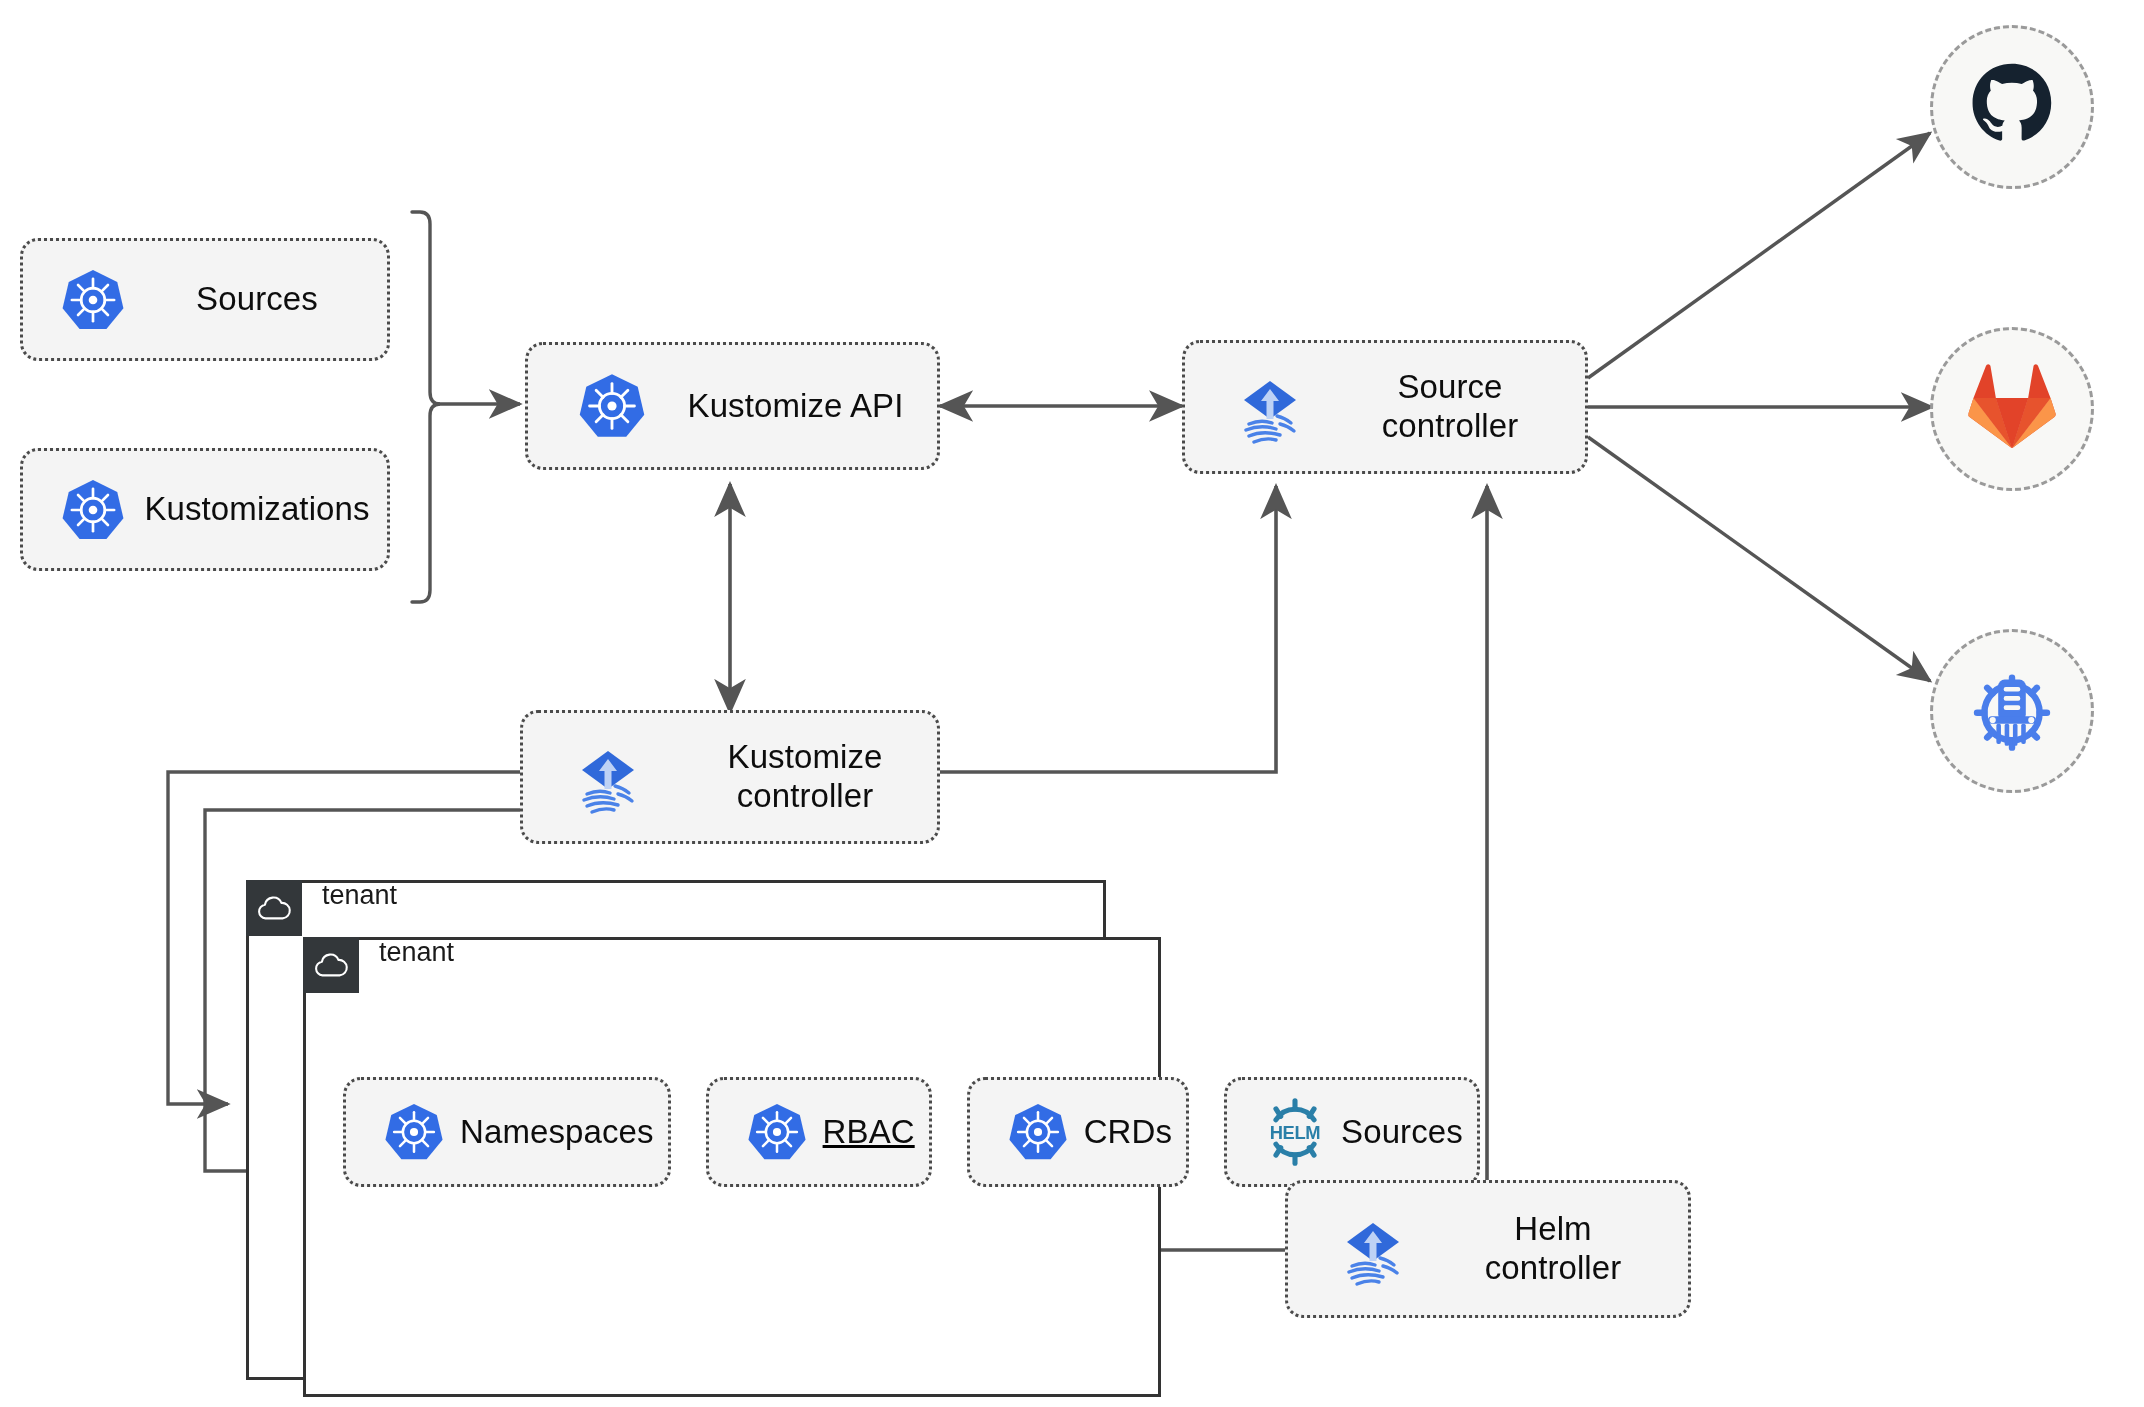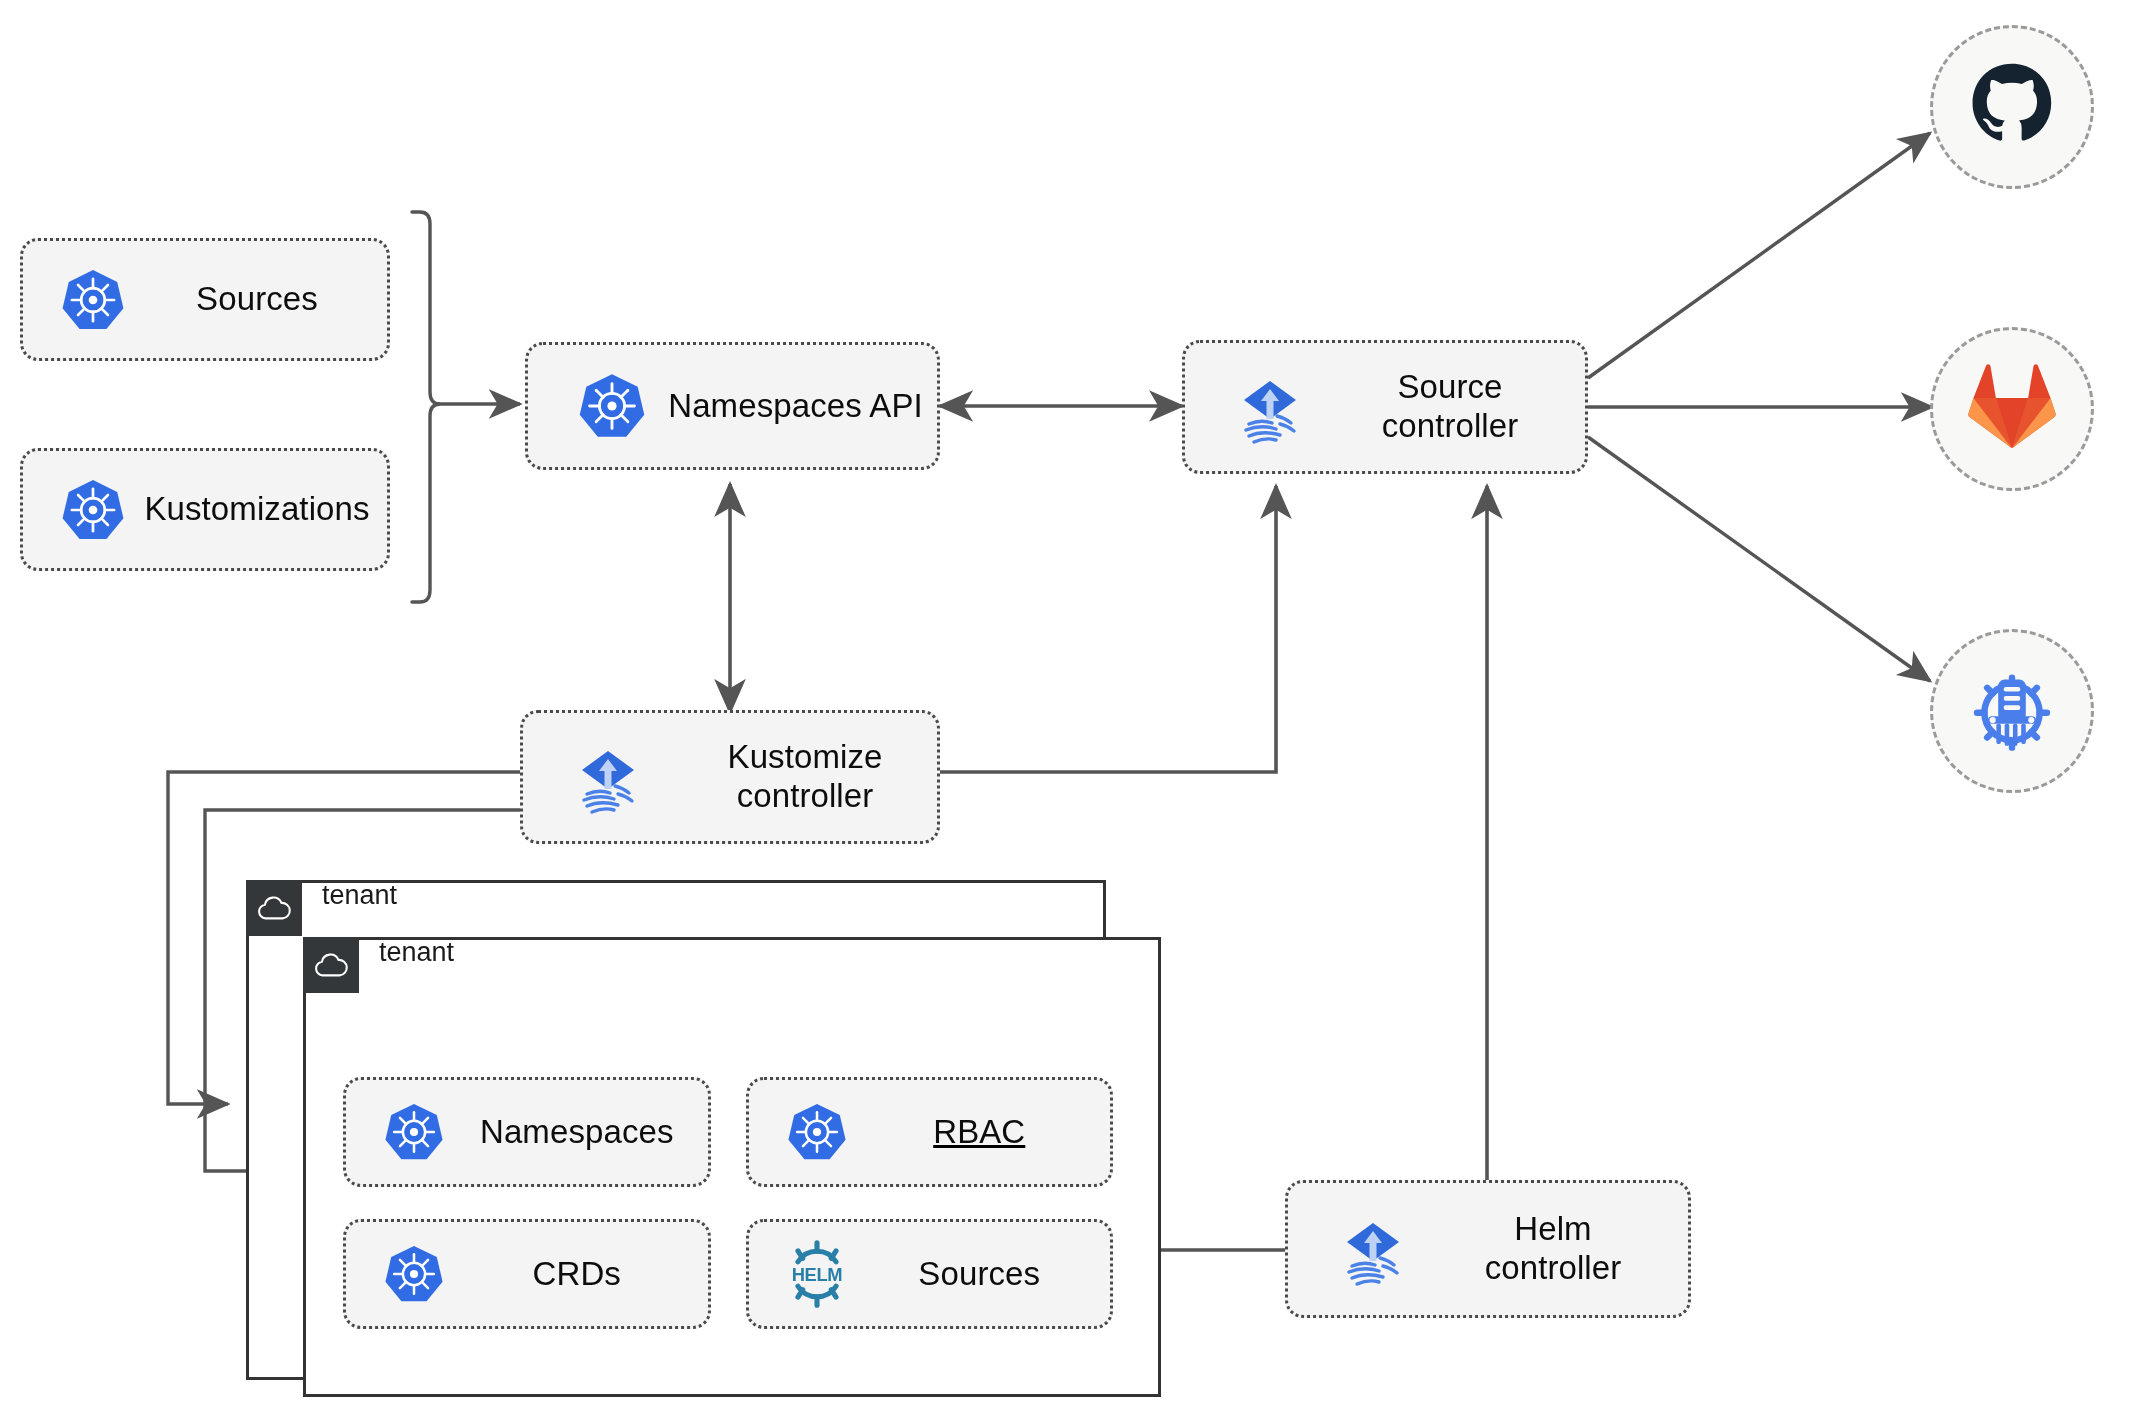--- a/index.html
+++ b/index.html
@@ -44,21 +44,21 @@
     display:flex;align-items:flex-start;z-index:5;
   }
   .tenant .tab .cloudbox{
     width:56px;height:56px;background:#33373a;
     display:flex;align-items:center;justify-content:center;flex:0 0 auto;
   }
   .tenant .tab .tname{
     font-size:27px;color:#1a1a1a;padding-left:20px;background:transparent;
   }
   .tenant .inner{
-    position:absolute;display:grid;grid-template-columns:1fr 1fr;
+    position:absolute;display:grid;grid-template-columns:1fr 1fr 1fr 1fr;
     column-gap:35px;row-gap:32px;
   }
   .tenant .inner .node{position:relative;left:auto;top:auto;width:auto;height:auto;min-height:100px;}
 </style>
 </head>
 <body>
 
 <div id="stage">
 
   <svg class="edges" viewBox="0 0 2144 1407">
@@ -147,21 +147,21 @@
           <path d="M11.5 32 L20.5 32"></path>
             <path d="M43.5 32 L52.5 32"></path>
           <path d="M17.5 17.5 L23.9 23.9"></path>
             <path d="M40.1 40.1 L46.5 46.5"></path>
           <path d="M46.5 17.5 L40.1 23.9"></path>
             <path d="M23.9 40.1 L17.5 46.5"></path>
         </g>
         <circle cx="32" cy="32" r="4.2" fill="#ffffff"></circle>
       </svg>
     </span>
-    <span class="lbl">Namespaces API</span>
+    <span class="lbl">Kustomize API</span>
   </div>
 
   <div class="node" style="left:1182px;top:340px;width:406px;height:134px;">
     <span class="ico" style="width:118px;padding-left:26px;">
       <svg width="80" height="80" viewBox="0 0 80 80" aria-hidden="true">
         <polygon points="40,14 66,33 40,52 14,33" fill="#3069da"></polygon>
         <path d="M40,22 L49,34 L43.5,34 L43.5,52 L36.5,52 L36.5,34 L31,34 Z" fill="#bed2f5"></path>
         <g stroke="#4a82e8" stroke-width="3.4" stroke-linecap="round" fill="none">
           <path d="M19,57 Q31,52 42,56"></path>
           <path d="M16,63 Q31,57 46,62"></path>

